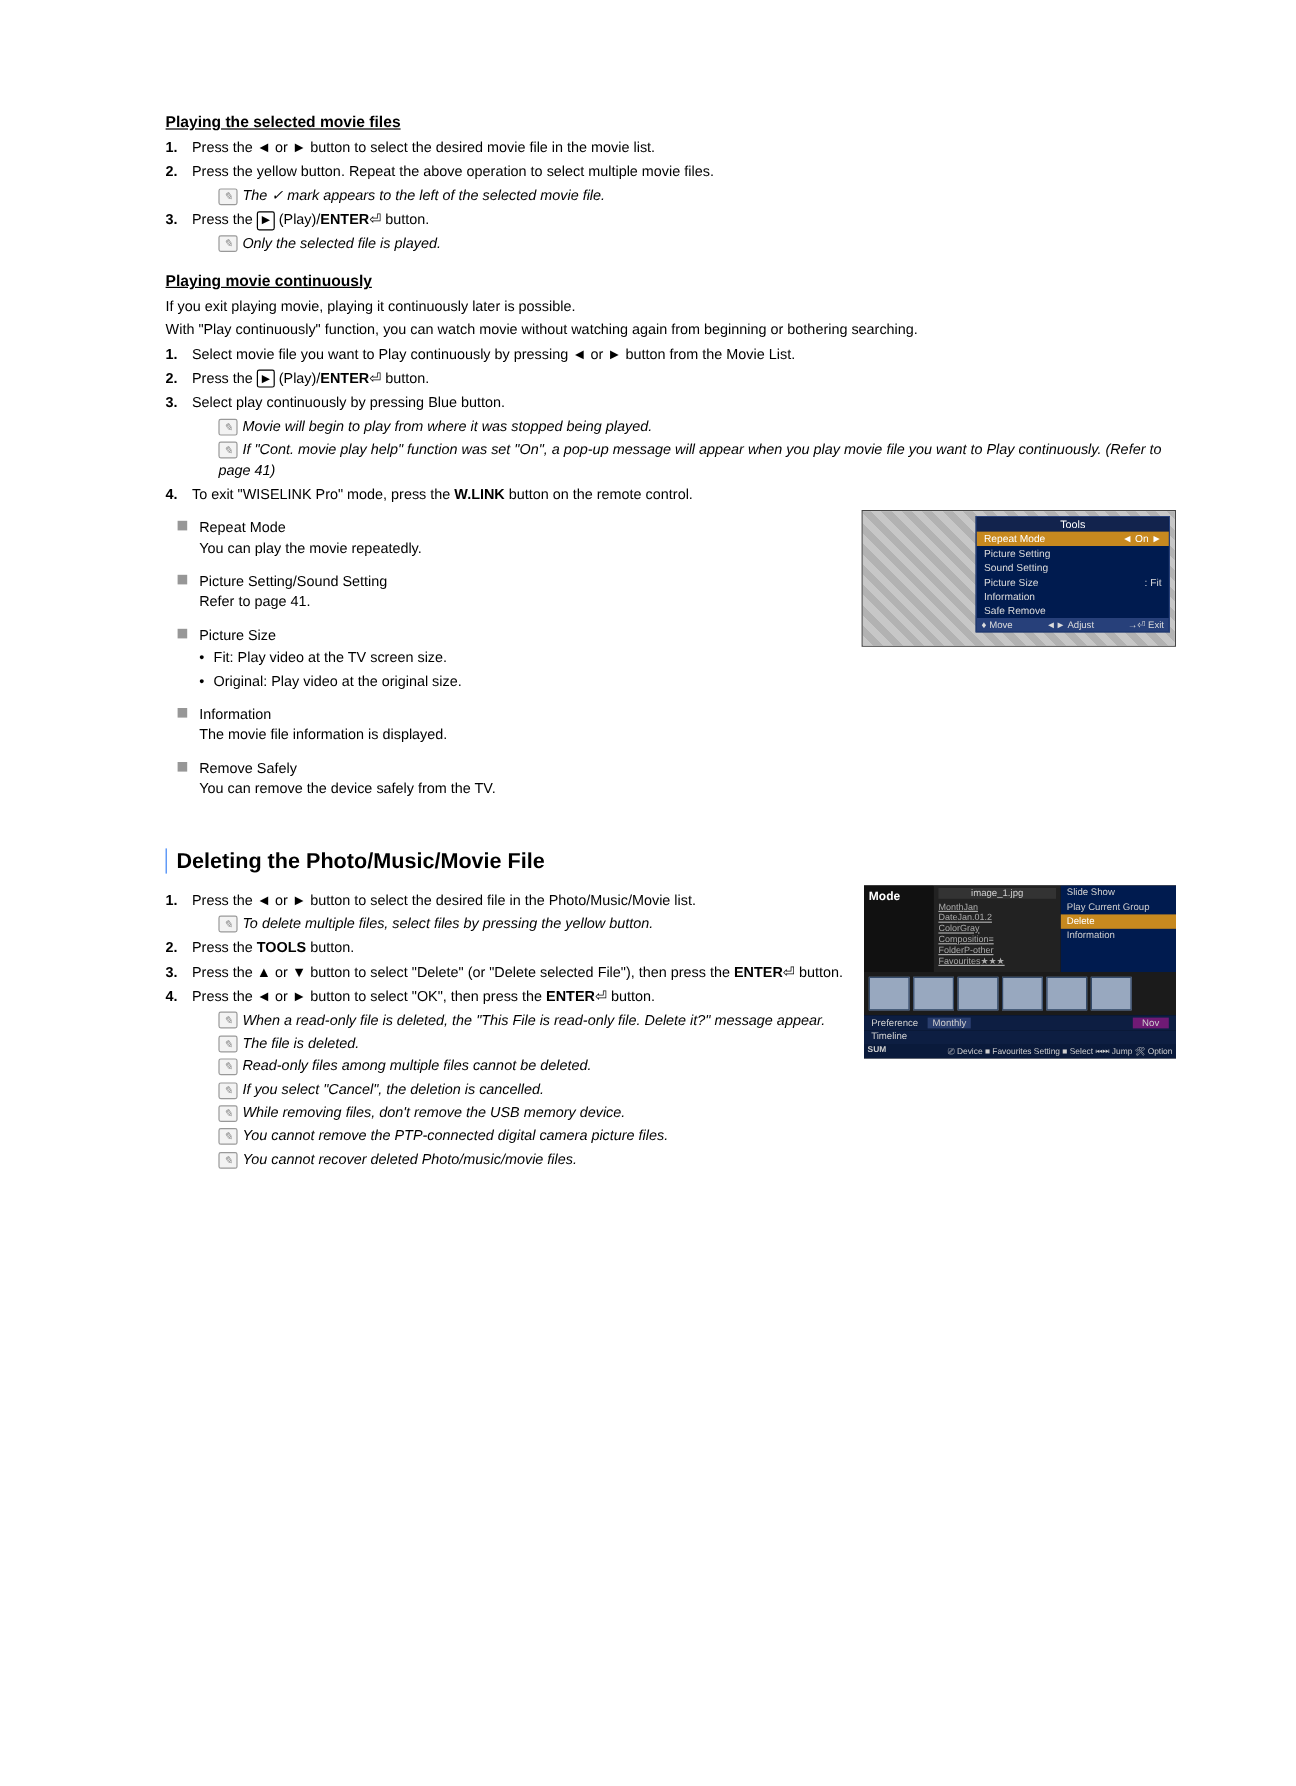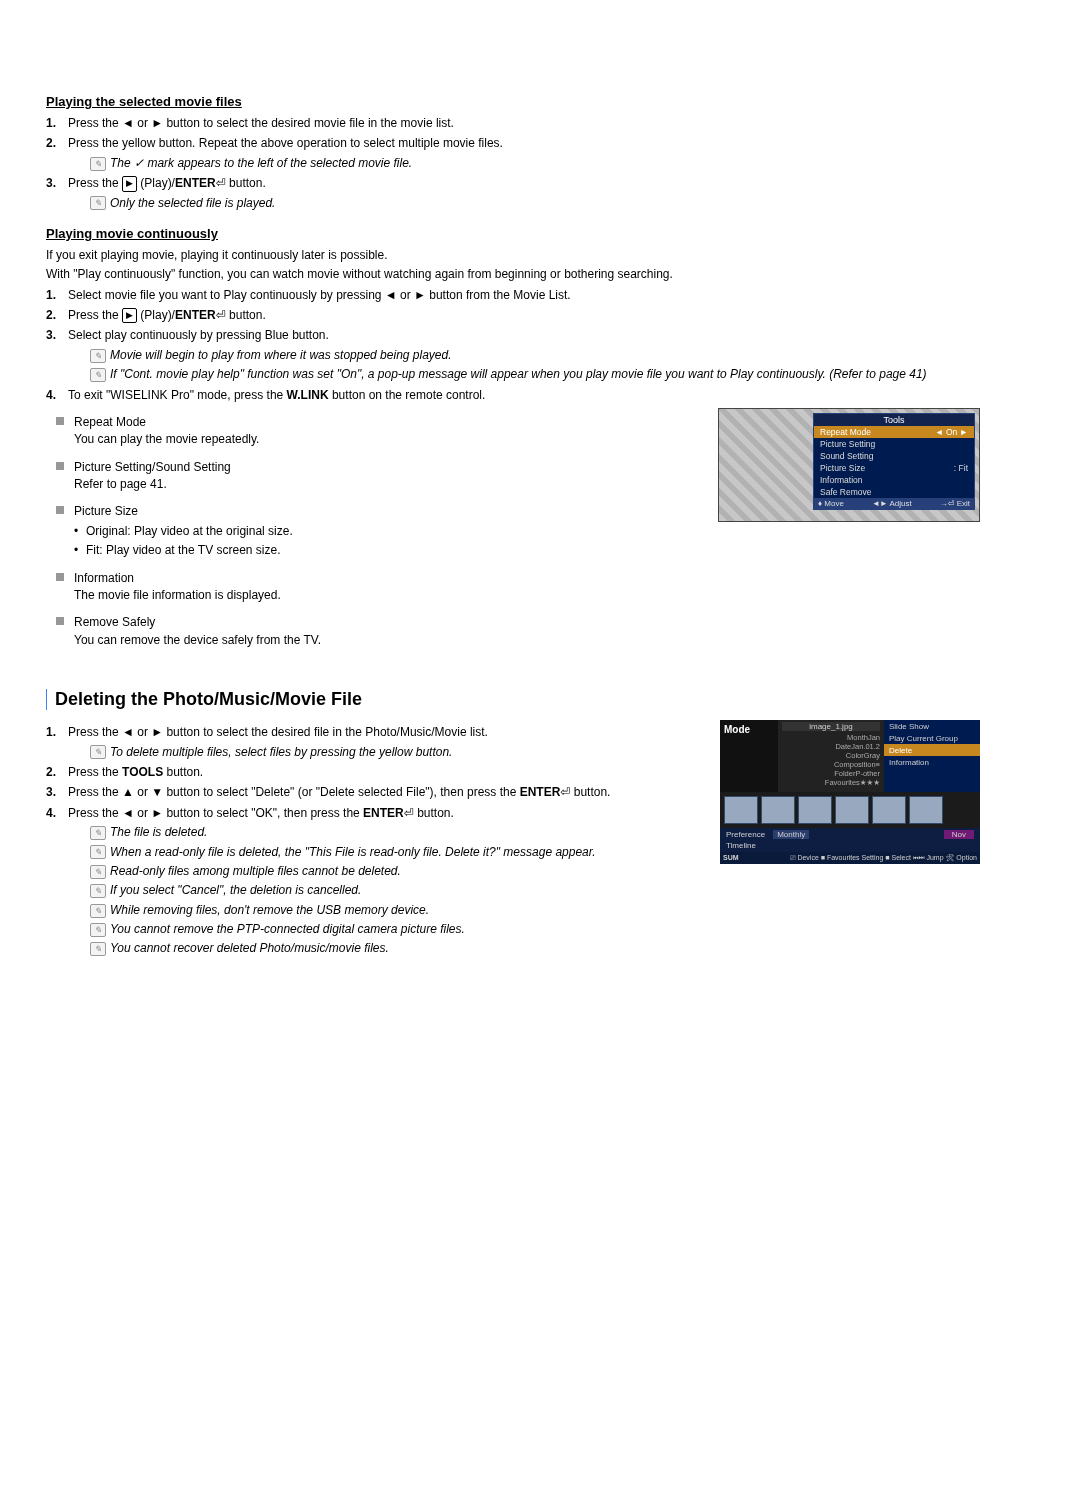--- a/index.html
+++ b/index.html
@@ -5,22 +5,23 @@
   body {
     font-family: Arial, Helvetica, sans-serif;
     font-size: 12px;
     color: #000;
     margin: 0;
     padding: 0;
     background: #fff;
     width: 1080px;
   }
   .page {
-    padding: 80px 100px 40px 46px;
+    padding: 80px 100px 40px 110px;
     position: relative;
+    margin-left: 28px;
   }
   .leftbar-heading {
     border-left: 1px solid #3b82f6;
     padding-left: 8px;
     font-size: 18px;
     font-weight: bold;
     margin: 30px 0 10px 0;
   }
   .subheading {
     font-size: 13px;
@@ -210,23 +211,24 @@
     padding: 2px 4px;
   }
   .photo-mid .fname {
     text-align: center;
     font-size: 8px;
     background: #333;
     margin-bottom: 2px;
   }
   .meta {
     display: flex;
-    justify-content: flex-end;
+    justify-content: flex-start;
     font-size: 7.5px;
     color: #aaa;
+    text-decoration: underline;
   }
   .photo-menu {
     width: 96px;
     background: #001b4f;
     font-size: 8px;
   }
   .photo-menu .pr {
     padding: 1.5px 5px;
   }
   .photo-menu .pr.sel {
@@ -300,22 +302,22 @@
           <span>Repeat Mode</span><br>
           <span>You can play the movie repeatedly.</span>
         </li>
         <li>
           <span>Picture Setting/Sound Setting</span><br>
           <span>Refer to page 41.</span>
         </li>
         <li>
           <span>Picture Size</span>
           <ul class="bullet">
+            <li>Fit: Play video at the TV screen size.</li>
             <li>Original: Play video at the original size.</li>
-            <li>Fit: Play video at the TV screen size.</li>
           </ul>
         </li>
         <li>
           <span>Information</span><br>
           <span>The movie file information is displayed.</span>
         </li>
         <li>
           <span>Remove Safely</span><br>
           <span>You can remove the device safely from the TV.</span>
         </li>
@@ -359,22 +361,22 @@
   <div class="leftbar-heading">Deleting the Photo/Music/Movie File</div>
   <div class="row-cols">
     <div class="left">
       <ol class="num">
         <li><span class="idx">1.</span><span>Press the ◄ or ► button to select the desired file in the Photo/Music/Movie list.</span>
           <div class="sub-note"><span class="note-icon">✎</span><span>To delete multiple files, select files by pressing the yellow button.</span></div>
         </li>
         <li><span class="idx">2.</span><span>Press the <b>TOOLS</b> button.</span></li>
         <li><span class="idx">3.</span><span>Press the ▲ or ▼ button to select "Delete" (or "Delete selected File"), then press the <b>ENTER</b><span class="enter-arrow">⏎</span> button.</span></li>
         <li><span class="idx">4.</span><span>Press the ◄ or ► button to select "OK", then press the <b>ENTER</b><span class="enter-arrow">⏎</span> button.</span>
+          <div class="sub-note"><span class="note-icon">✎</span><span>When a read-only file is deleted, the "This File is read-only file. Delete it?" message appear.</span></div>
           <div class="sub-note"><span class="note-icon">✎</span><span>The file is deleted.</span></div>
-          <div class="sub-note"><span class="note-icon">✎</span><span>When a read-only file is deleted, the "This File is read-only file. Delete it?" message appear.</span></div>
           <div class="sub-note"><span class="note-icon">✎</span><span>Read-only files among multiple files cannot be deleted.</span></div>
           <div class="sub-note"><span class="note-icon">✎</span><span>If you select "Cancel", the deletion is cancelled.</span></div>
           <div class="sub-note"><span class="note-icon">✎</span><span>While removing files, don't remove the USB memory device.</span></div>
           <div class="sub-note"><span class="note-icon">✎</span><span>You cannot remove the PTP-connected digital camera picture files.</span></div>
           <div class="sub-note"><span class="note-icon">✎</span><span>You cannot recover deleted Photo/music/movie files.</span></div>
         </li>
       </ol>
     </div>
     <div class="right">
       <div class="photo-shot">

